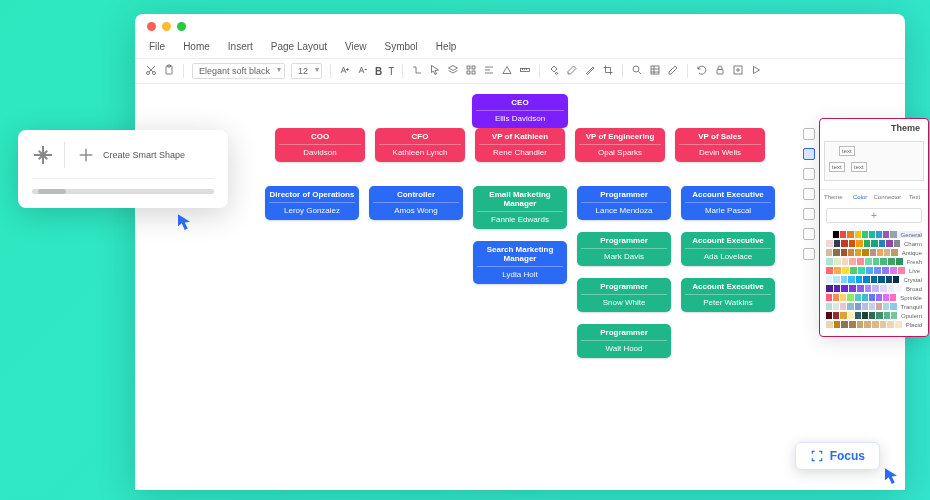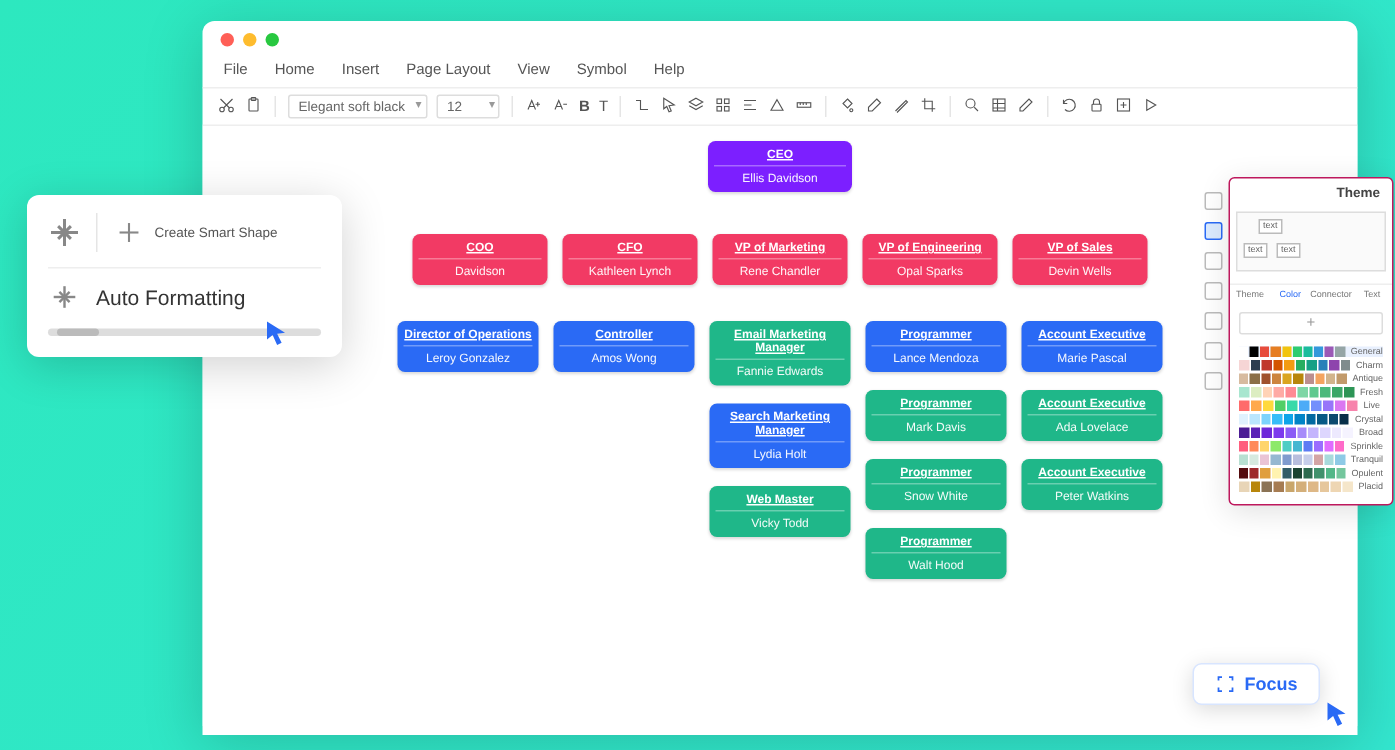--- a/index.html
+++ b/index.html
@@ -7,37 +7,37 @@
 .app-window { position:absolute; top:14px; left:135px; width:770px; height:476px; background:#fff; border-radius:8px 8px 0 0; box-shadow:0 6px 40px rgba(0,0,0,.18); overflow:hidden; }
 .traffic { display:flex; gap:6px; padding:8px 12px; }
 .dot { width:9px; height:9px; border-radius:50%; }
 .menubar { display:flex; gap:18px; padding:2px 14px 6px; font-size:10px; color:#555; }
 .menubar div { cursor:pointer; }
 .toolbar { display:flex; align-items:center; gap:6px; padding:4px 10px; border-top:1px solid #eee; border-bottom:1px solid #eee; font-size:9px; color:#666; }
 .toolbar .sep { width:1px; height:14px; background:#e5e5e5; margin:0 2px; }
 .toolbar svg { width:12px; height:12px; stroke:#555; fill:none; stroke-width:1.5; }
 .font-sel { border:1px solid #ddd; border-radius:2px; padding:2px 14px 2px 6px; font-size:9px; position:relative; }
 .font-sel::after { content:"▾"; position:absolute; right:3px; top:1px; font-size:8px; color:#999; }
-.size-sel { border:1px solid #ddd; border-radius:2px; padding:2px 24px 2px 6px; font-size:9px; position:relative; }
+.size-sel { border:1px solid #ddd; border-radius:2px; padding:2px 13px 2px 6px; font-size:9px; position:relative; }
 .size-sel::after { content:"▾"; position:absolute; right:2px; top:1px; font-size:8px; color:#999; }
 .canvas { background:#fff; padding:10px 18px; position:relative; height:400px; }
 
 
 .node { border-radius:5px; text-align:center; color:#fff; font-size:8px; padding:4px 4px 5px; box-shadow:0 1px 2px rgba(0,0,0,.15); }
-.node .role { font-weight:700; padding-bottom:3px;text-decoration:underline; }
+.node .role { font-weight:700; padding-bottom:3px; }
 .node .name { font-size:8px; padding-top:3px; border-top:1px solid rgba(255,255,255,.35); opacity:.95; }
 .lvl0 { background:#7c1fff; }
 .lvl1 { background:#f23a64; }
 .lvl2 { background:#2a6af5; }
 .lvl3 { background:#1fb789; }
 .row { display:flex; justify-content:center; gap:10px; }
 .tree { position:relative; }
 .ceo-wrap { display:flex; justify-content:center; }
 .ceo-wrap .node { width:96px; }
-.row1 { margin-top:28px; }
+.row1 { }
 .row1 .node { width:90px; }
 .col { display:flex; flex-direction:column; align-items:center; gap:12px; }
 .col .node { width:94px; }
 .row2 { margin-top:24px; gap:10px; display:flex; justify-content:center; align-items:flex-start; }
 
 
 .right-panel { position:absolute; top:118px; right:1px; width:110px; background:#fff; border:1px solid #be185d; border-radius:4px; box-shadow:0 4px 20px rgba(0,0,0,.12); font-size:8px; }
 .right-panel .title { padding:4px 8px; font-weight:600; font-size:9px; text-align:right; color:#444; }
 .right-panel .preview-row { display:flex; padding:4px; gap:4px; }
 .right-panel .preview { flex:1; border:1px solid #ddd; height:40px; background:#fafafa; position:relative; }
@@ -201,21 +201,21 @@
       <div class="row row1" id="row1">
           <div class="node lvl1">
             <div class="role">COO</div>
             <div class="name">Davidson</div>
           </div>
           <div class="node lvl1">
             <div class="role">CFO</div>
             <div class="name">Kathleen Lynch</div>
           </div>
           <div class="node lvl1">
-            <div class="role">VP of Marketing</div>
+            <div class="role">VP of Kathleen</div>
             <div class="name">Rene Chandler</div>
           </div>
           <div class="node lvl1">
             <div class="role">VP of Engineering</div>
             <div class="name">Opal Sparks</div>
           </div>
           <div class="node lvl1">
             <div class="role">VP of Sales</div>
             <div class="name">Devin Wells</div>
           </div>
@@ -234,24 +234,20 @@
             </div>
           </div>
           <div class="col">
             <div class="node lvl3">
               <div class="role">Email Marketing Manager</div>
               <div class="name">Fannie Edwards</div>
             </div>
             <div class="node lvl2">
               <div class="role">Search Marketing Manager</div>
               <div class="name">Lydia Holt</div>
-            </div>
-            <div class="node lvl3">
-              <div class="role">Web Master</div>
-              <div class="name">Vicky Todd</div>
             </div>
           </div>
           <div class="col">
             <div class="node lvl2">
               <div class="role">Programmer</div>
               <div class="name">Lance Mendoza</div>
             </div>
             <div class="node lvl3">
               <div class="role">Programmer</div>
               <div class="name">Mark Davis</div>
@@ -463,27 +459,20 @@
       <div class="d" style="transform:rotate(45deg)"></div>
       <div class="d" style="transform:rotate(-45deg)"></div>
     </div>
     <div style="width:1px;height:26px;background:#e5e5e5"></div>
     <div style="display:flex;align-items:center;gap:6px">
       <div class="spark" style="transform:scale(.7)"></div>
       <div class="smart-label">Create Smart Shape</div>
     </div>
   </div>
   <div style="height:1px;background:#eee;margin-bottom:8px"></div>
-  <div class="auto-row">
-    <div class="spark" style="transform:scale(.8)">
-      <div class="d" style="transform:rotate(45deg)"></div>
-      <div class="d" style="transform:rotate(-45deg)"></div>
-    </div>
-    <div class="txt">Auto Formatting</div>
-  </div>
   <div class="slider-track">
       <div class="slider-thumb"></div>
     </div>
 </div>
 
 <div class="focus-pill">
   <svg viewBox="0 0 24 24">
       <path d="M4 8 L4 4 L8 4 M16 4 L20 4 L20 8 M20 16 L20 20 L16 20 M8 20 L4 20 L4 16"></path>
     </svg>
   <span>Focus</span>

